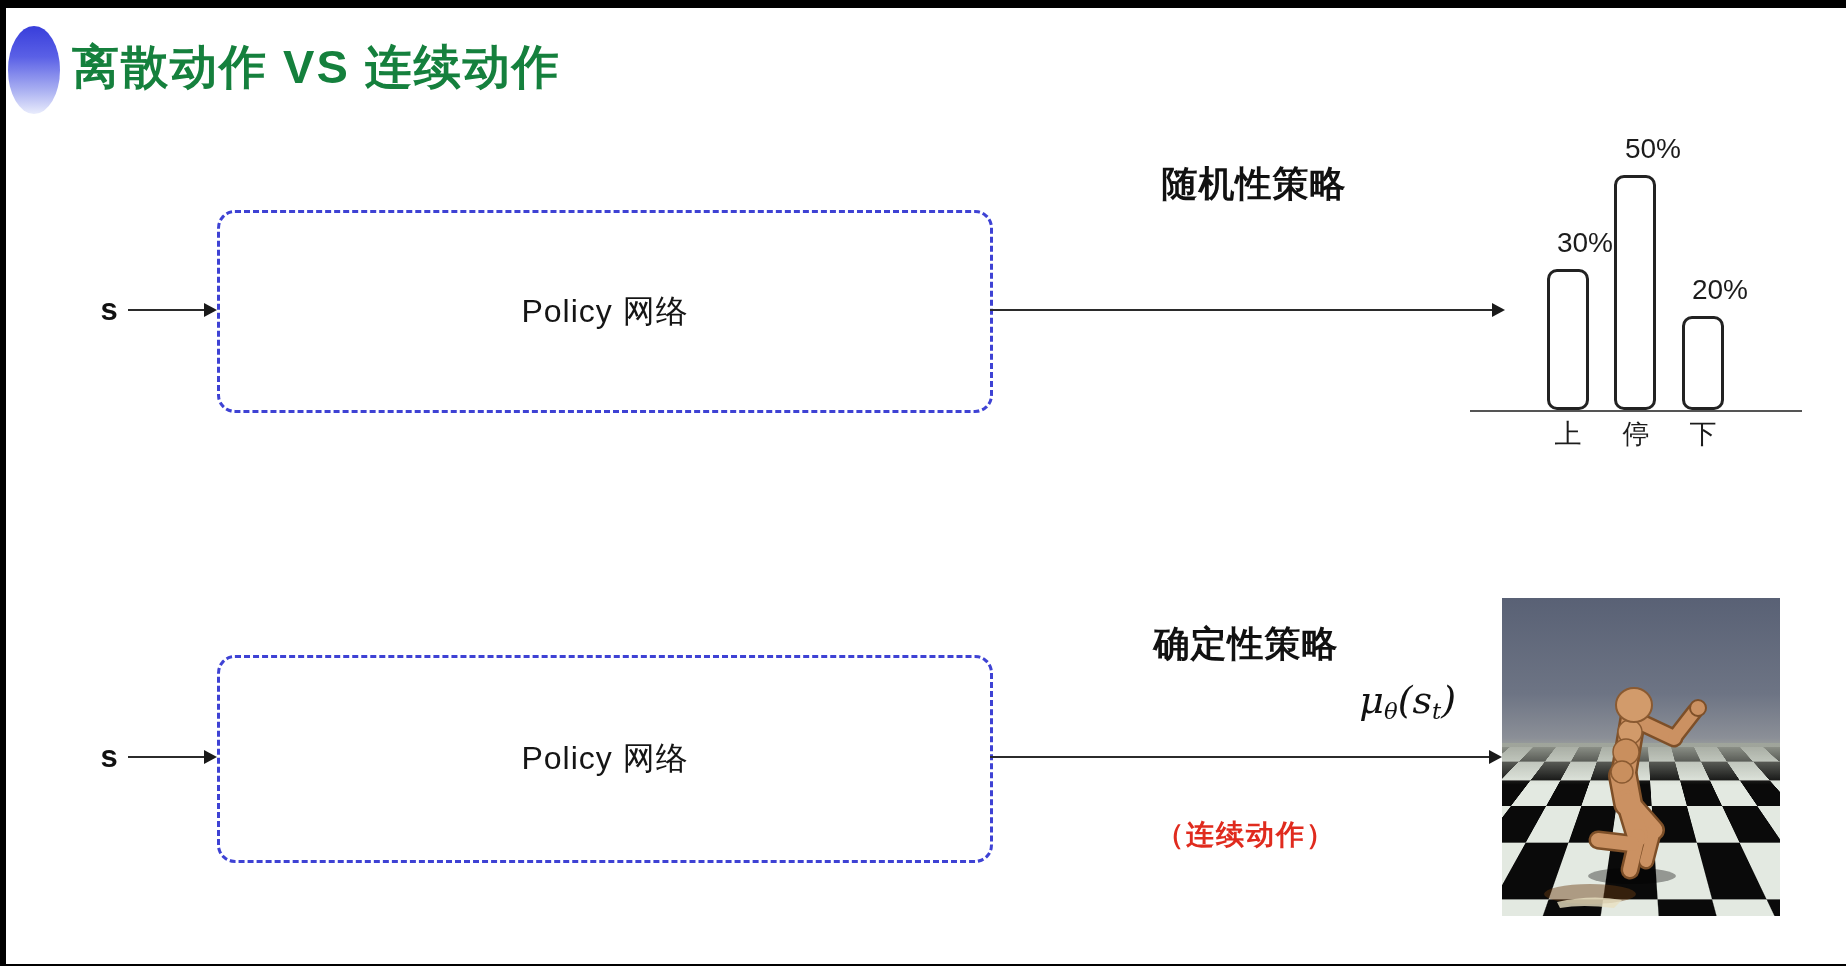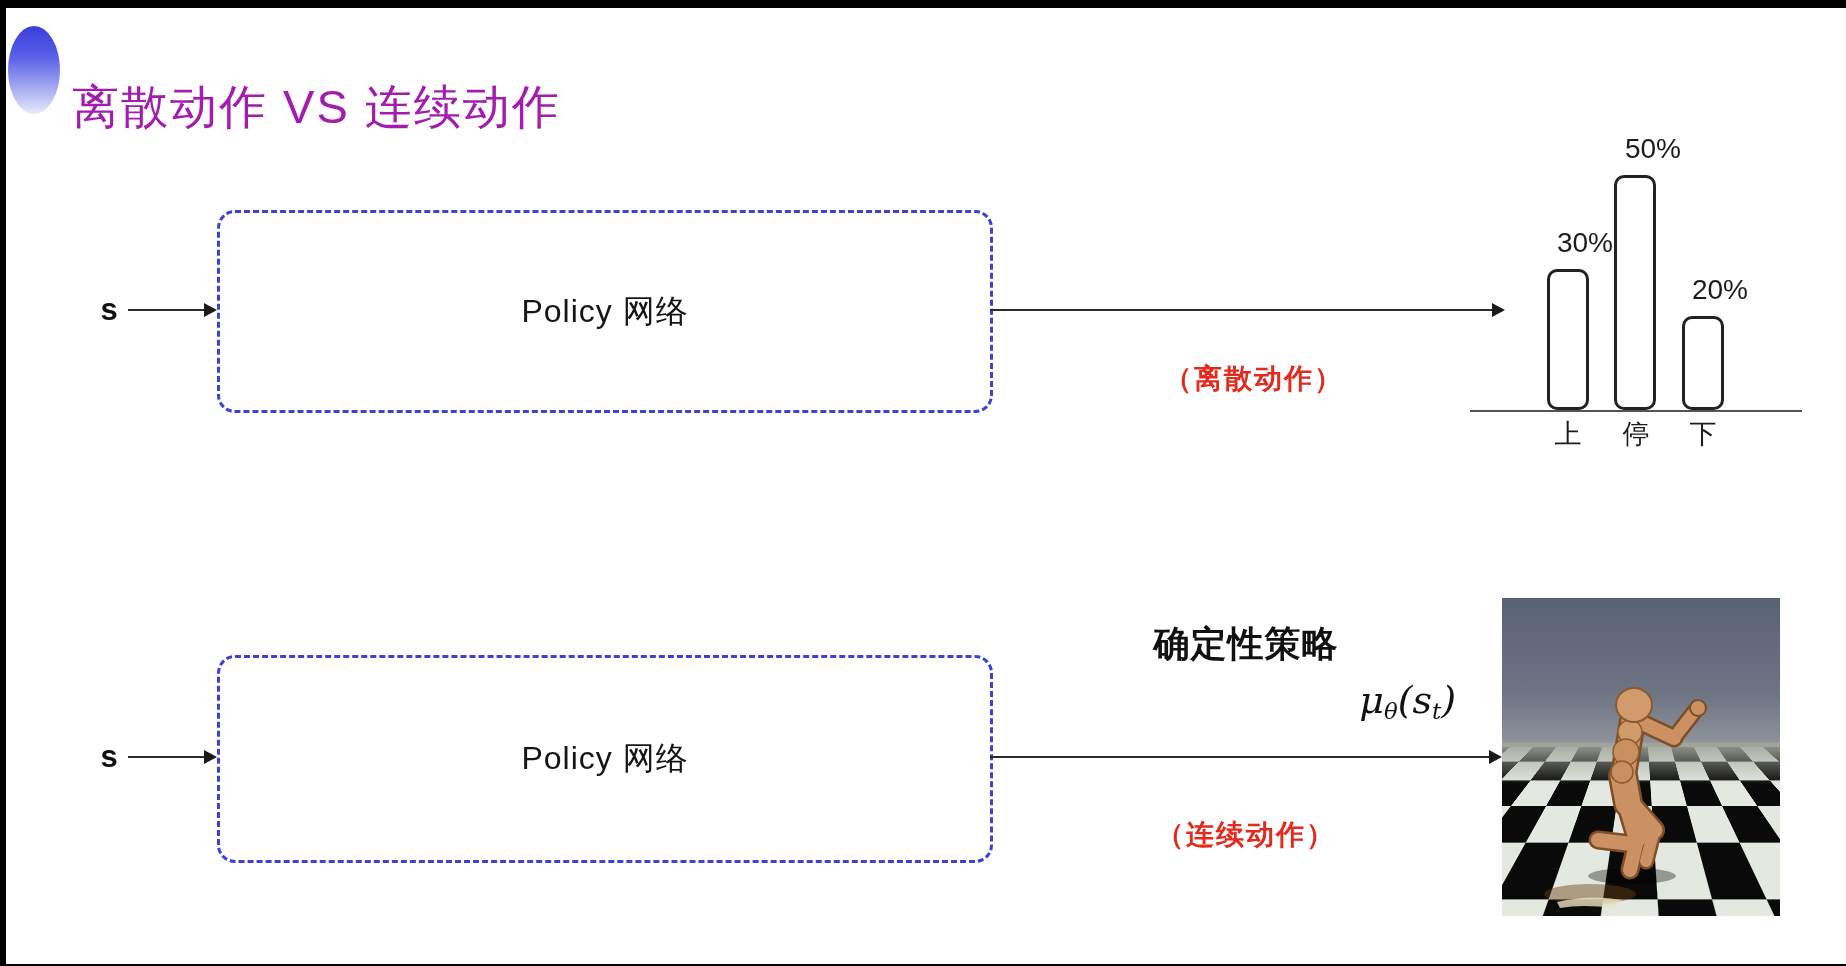--- a/index.html
+++ b/index.html
@@ -4,21 +4,21 @@
 <style>
   html,body { margin:0; padding:0; background:#000; }
   .stage { position:relative; width:1846px; height:966px; background:#000; overflow:hidden;
            font-family:"Liberation Sans", sans-serif; }
   .slide { position:absolute; left:6px; top:8px; right:0; bottom:2px; background:#ffffff; overflow:hidden; }
 
   
   .bullet { position:absolute; left:2px; top:18px; width:52px; height:88px; border-radius:50%;
             background:linear-gradient(180deg,#383edb 0%,#5a60e6 35%,#aeb4f2 75%,#e9ecfc 100%); }
   .title { position:absolute; left:66px; top:28px; font-size:47px; letter-spacing:2px;
-           color:#a21caf; font-weight:400; white-space:nowrap;margin-top:40px; }
+           color:#15803d; font-weight:700; white-space:nowrap; }
 
   
   .s-label { position:absolute; width:34px; text-align:center; font-size:31px; font-weight:600; color:#111; }
   .arrow { position:absolute; height:16px; }
   .arrow .aline { position:absolute; left:0; right:11px; top:7px; height:2px; background:#2b2b2b; }
   .arrow .ahead { position:absolute; right:0; top:1px; width:0; height:0;
                   border-left:13px solid #1a1a1a; border-top:7px solid transparent; border-bottom:7px solid transparent; }
   .pbox { position:absolute; left:211px; width:770px; border:3px dashed #3e42d4; border-radius:18px;
           background:#fff; display:flex; align-items:center; justify-content:center; }
   .pbox .pbox-label { font-size:32px; color:#151515; letter-spacing:1px; }
@@ -61,21 +61,21 @@
       <div class="aline"></div>
       <div class="ahead"></div>
     </div>
     <div class="pbox" style="top:202px; height:197px;">
       <div class="pbox-label">Policy 网络</div>
     </div>
     <div class="arrow" style="left:984px; top:294px; width:515px;">
       <div class="aline"></div>
       <div class="ahead"></div>
     </div>
-    <div class="side-text rednote" style="left:1038px; top:352px;">（离散动作）</div>
+    <div class="side-text ptitle" style="left:1038px; top:152px;">随机性策略</div>
 
     <div class="chart">
       <div class="bar-label" style="left: 57px; bottom: 189px;">30%</div>
       <div class="bar-label" style="left: 125px; bottom: 283px;">50%</div>
       <div class="bar-label" style="left: 192px; bottom: 142px;">20%</div>
       <div class="bar" style="left: 81px; height: 141px;"></div>
       <div class="bar" style="left: 148px; height: 235px;"></div>
       <div class="bar" style="left: 216px; height: 94px;"></div>
       <div class="baseline"></div>
       <div class="cat-label" style="left:57px;">上</div>

